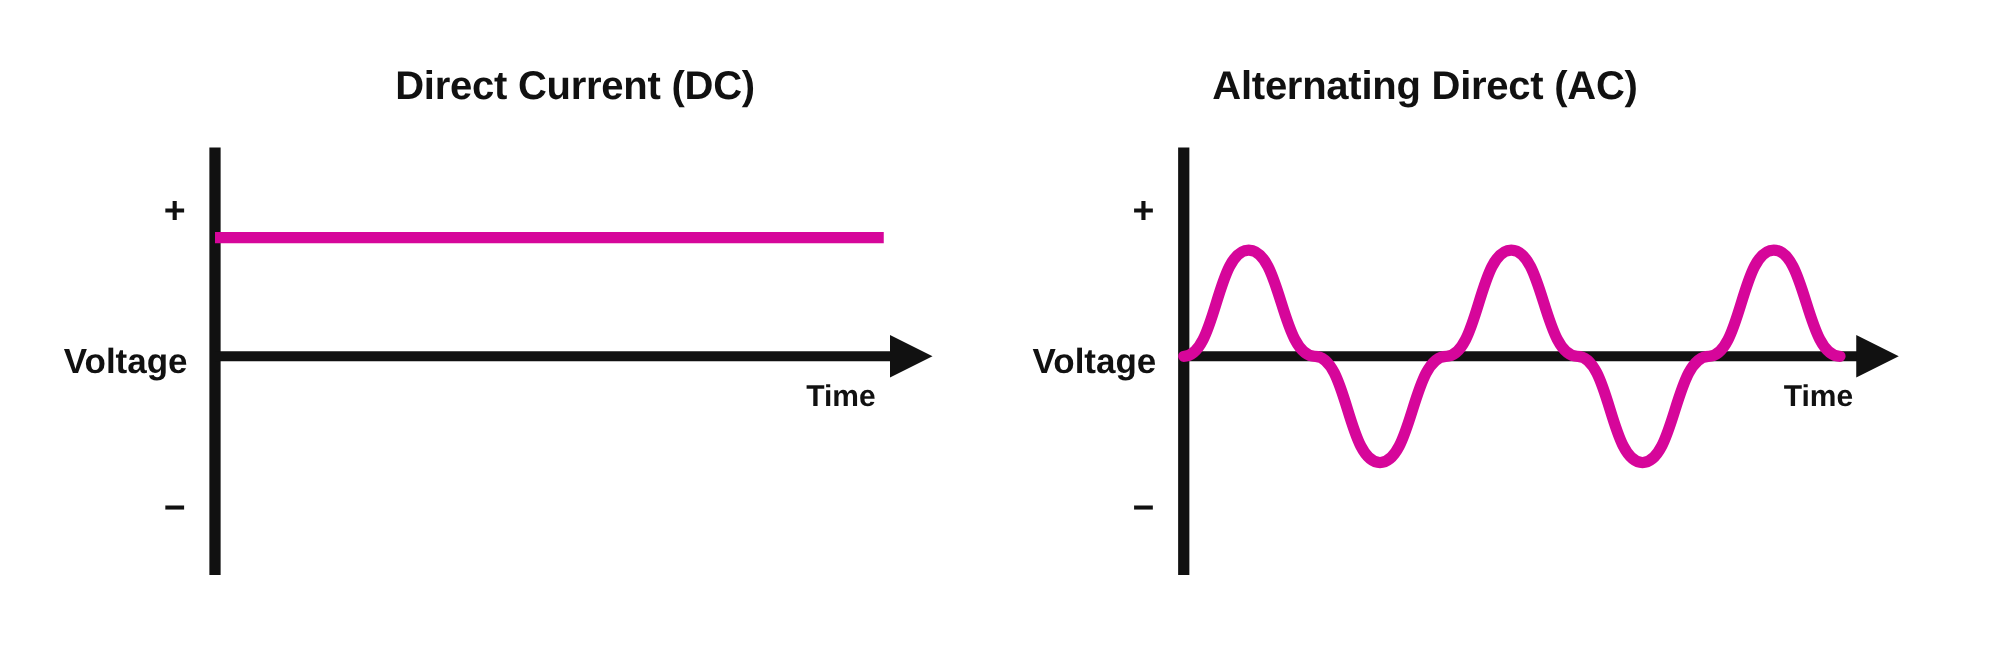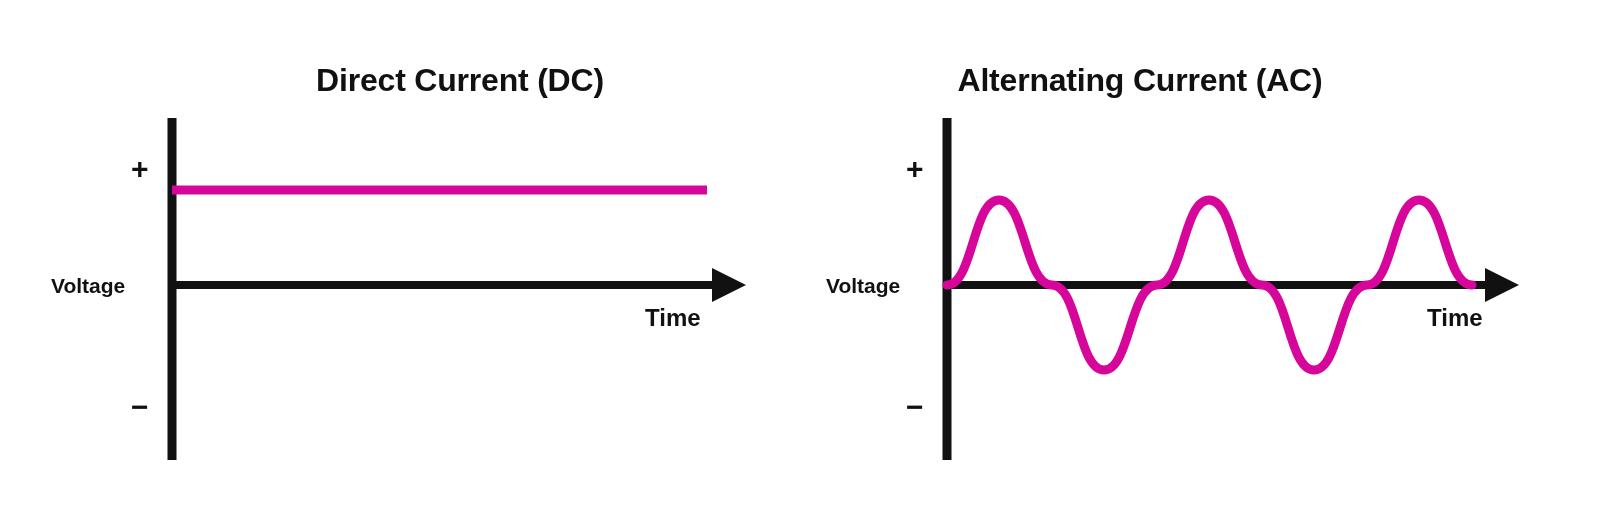--- a/index.html
+++ b/index.html
@@ -25,21 +25,21 @@
     position: absolute;
     top: 0;
     height: 530px;
   }
   #panel-dc  { left: 0px;   width: 800px; }
   #panel-ac  { left: 800px; width: 800px; }
 
   
   .chart-title {
     position: absolute;
-    top: 60px;
+    top: 48px;
     width: 100%;
     text-align: center;
     font-size: 32px;
     font-weight: 700;
     letter-spacing: -0.2px;
     line-height: 40px;
     color: #111111;
     white-space: nowrap;
   }
   #title-dc { left: 60px; width: 800px; }
@@ -60,21 +60,21 @@
     font-weight: 700;
     color: #111111;
     white-space: nowrap;
     line-height: 1;
   }
   .sign-label {
     font-size: 30px;
     font-weight: 800;
   }
   .name-label {
-    font-size: 21px;
+    font-size: 28px;
   }
   .time-label {
     font-size: 24px;
   }
 
   
   #dc-plus    { left: 131px; top: 154px; }
   #dc-minus   { left: 131px; top: 392px; }
   #dc-voltage { left: 51px;  top: 275px; }
   #dc-time    { left: 645px; top: 306px; }
@@ -108,21 +108,21 @@
 
     <div class="axis-label name-label" id="dc-voltage">Voltage</div>
 
     <div class="axis-label sign-label" id="dc-minus">−</div>
 
     <div class="axis-label time-label" id="dc-time">Time</div>
   </div>
 
   <div class="panel" id="panel-ac">
 
-    <div class="chart-title" id="title-ac">Alternating Current (AC)</div>
+    <div class="chart-title" id="title-ac">Alternating Direct (AC)</div>
 
     <svg class="plot" viewBox="0 0 800 530">
 
       <line x1="147" y1="118" x2="147" y2="460" stroke="#111111" stroke-width="9" stroke-linecap="butt"></line>
 
       <line x1="147" y1="285" x2="695" y2="285" stroke="#111111" stroke-width="8" stroke-linecap="butt"></line>
       <polygon points="685,268 719,285 685,302" fill="#111111"></polygon>
 
       <path d="M 147,285
                C 173,285 173,200 199,200

